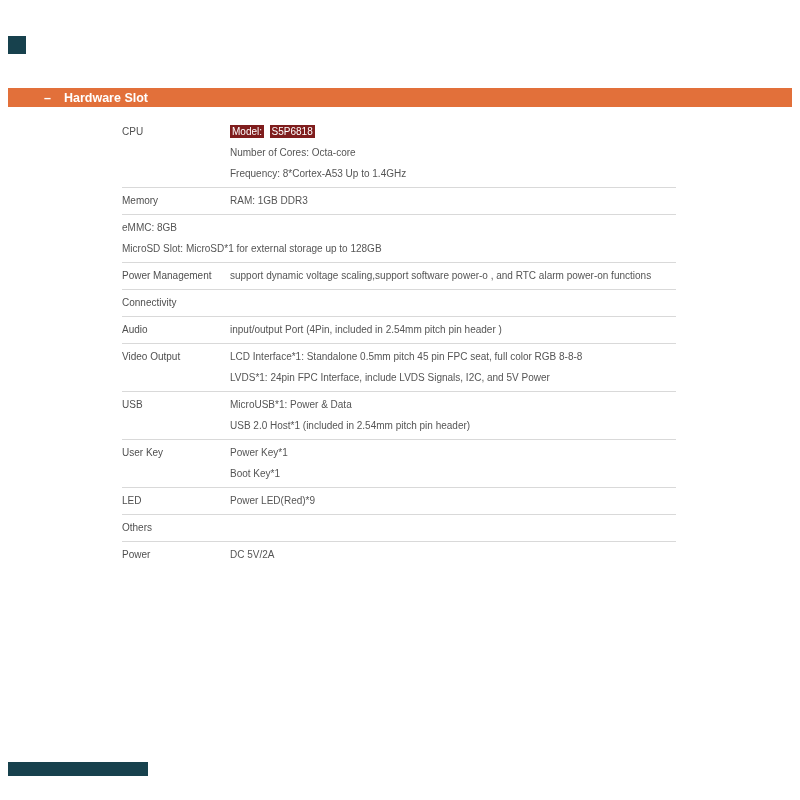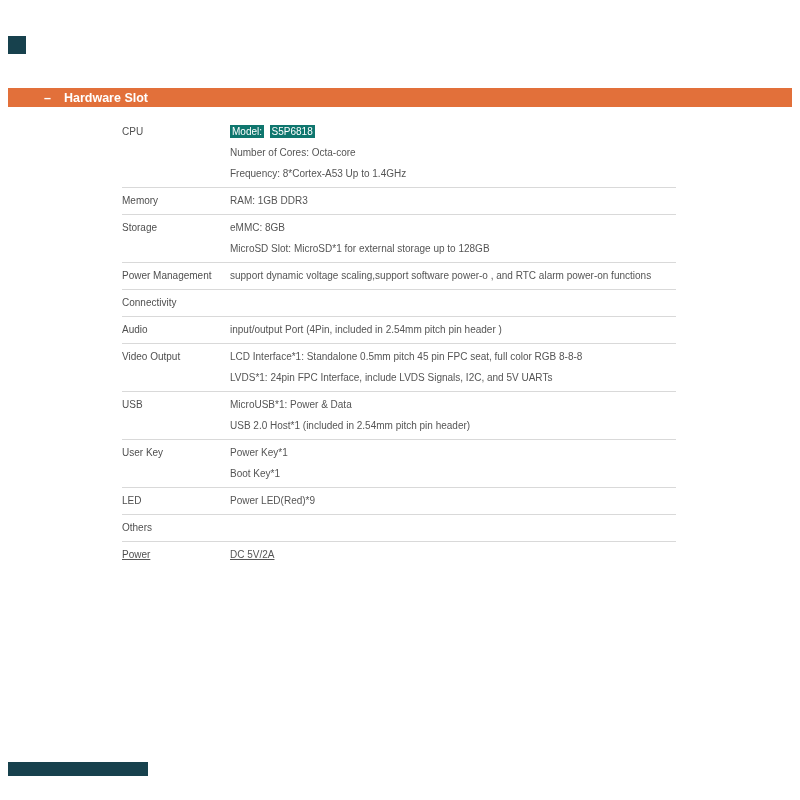--- a/index.html
+++ b/index.html
@@ -15,28 +15,28 @@
     background:#e2703a; color:#ffffff; display:flex; align-items:center;
     box-sizing:border-box; padding-left:36px; font-size:12.5px; font-weight:bold;
   }
   .header-dash { margin-right:13px; }
   .spec-table {
     position:absolute; left:122px; top:119px; width:554px; font-size:10px;
   }
   .spec-row {
     display:flex; border-bottom:1px solid #d9d9d9; padding:2px 0 3px 0;
   }
-  .spec-row:last-child { border-bottom:none;text-decoration:underline; }
+  .spec-row:last-child { border-bottom:none; }
   .spec-label {
     flex:0 0 108px; width:108px; line-height:21px; color:#4f4f4f;
   }
   .spec-values { flex:1; min-width:0; }
   .spec-line { line-height:21px; white-space:nowrap; }
   .spec-line.wrap { white-space:normal; max-width:452px; }
-  .hl { background:#0f766e; color:#ffffff; padding:1px 2px;margin-top:15px; }
+  .hl { background:#7f1d1d; color:#ffffff; padding:1px 2px;margin-top:15px; }
   .bottom-bar {
     position:absolute; left:8px; top:762px; width:140px; height:14px; background:#17414d;
   }
 </style>
 </head>
 <body>
 
 <div class="corner-square"></div>
 
 <div class="section-header">
@@ -53,21 +53,20 @@
         <div class="spec-line">Frequency: 8*Cortex-A53 Up to 1.4GHz</div>
       </div>
     </div>
     <div class="spec-row">
       <div class="spec-label">Memory</div>
       <div class="spec-values">
         <div class="spec-line">RAM: 1GB DDR3</div>
       </div>
     </div>
     <div class="spec-row">
-      <div class="spec-label">Storage</div>
       <div class="spec-values">
         <div class="spec-line">eMMC: 8GB</div>
         <div class="spec-line">MicroSD Slot: MicroSD*1 for external storage up to 128GB</div>
       </div>
     </div>
     <div class="spec-row">
       <div class="spec-label">Power Management</div>
       <div class="spec-values">
         <div class="spec-line wrap">support dynamic voltage scaling,support software power-o , and RTC alarm power-on functions</div>
       </div>
@@ -78,21 +77,21 @@
     <div class="spec-row">
       <div class="spec-label">Audio</div>
       <div class="spec-values">
         <div class="spec-line">input/output Port (4Pin, included in 2.54mm pitch pin header )</div>
       </div>
     </div>
     <div class="spec-row">
       <div class="spec-label">Video Output</div>
       <div class="spec-values">
         <div class="spec-line">LCD Interface*1: Standalone 0.5mm pitch 45 pin FPC seat, full color RGB 8-8-8</div>
-        <div class="spec-line">LVDS*1: 24pin FPC Interface, include LVDS Signals, I2C, and 5V UARTs</div>
+        <div class="spec-line">LVDS*1: 24pin FPC Interface, include LVDS Signals, I2C, and 5V Power</div>
       </div>
     </div>
     <div class="spec-row">
       <div class="spec-label">USB</div>
       <div class="spec-values">
         <div class="spec-line">MicroUSB*1: Power &amp; Data</div>
         <div class="spec-line">USB 2.0 Host*1 (included in 2.54mm pitch pin header)</div>
       </div>
     </div>
     <div class="spec-row">

